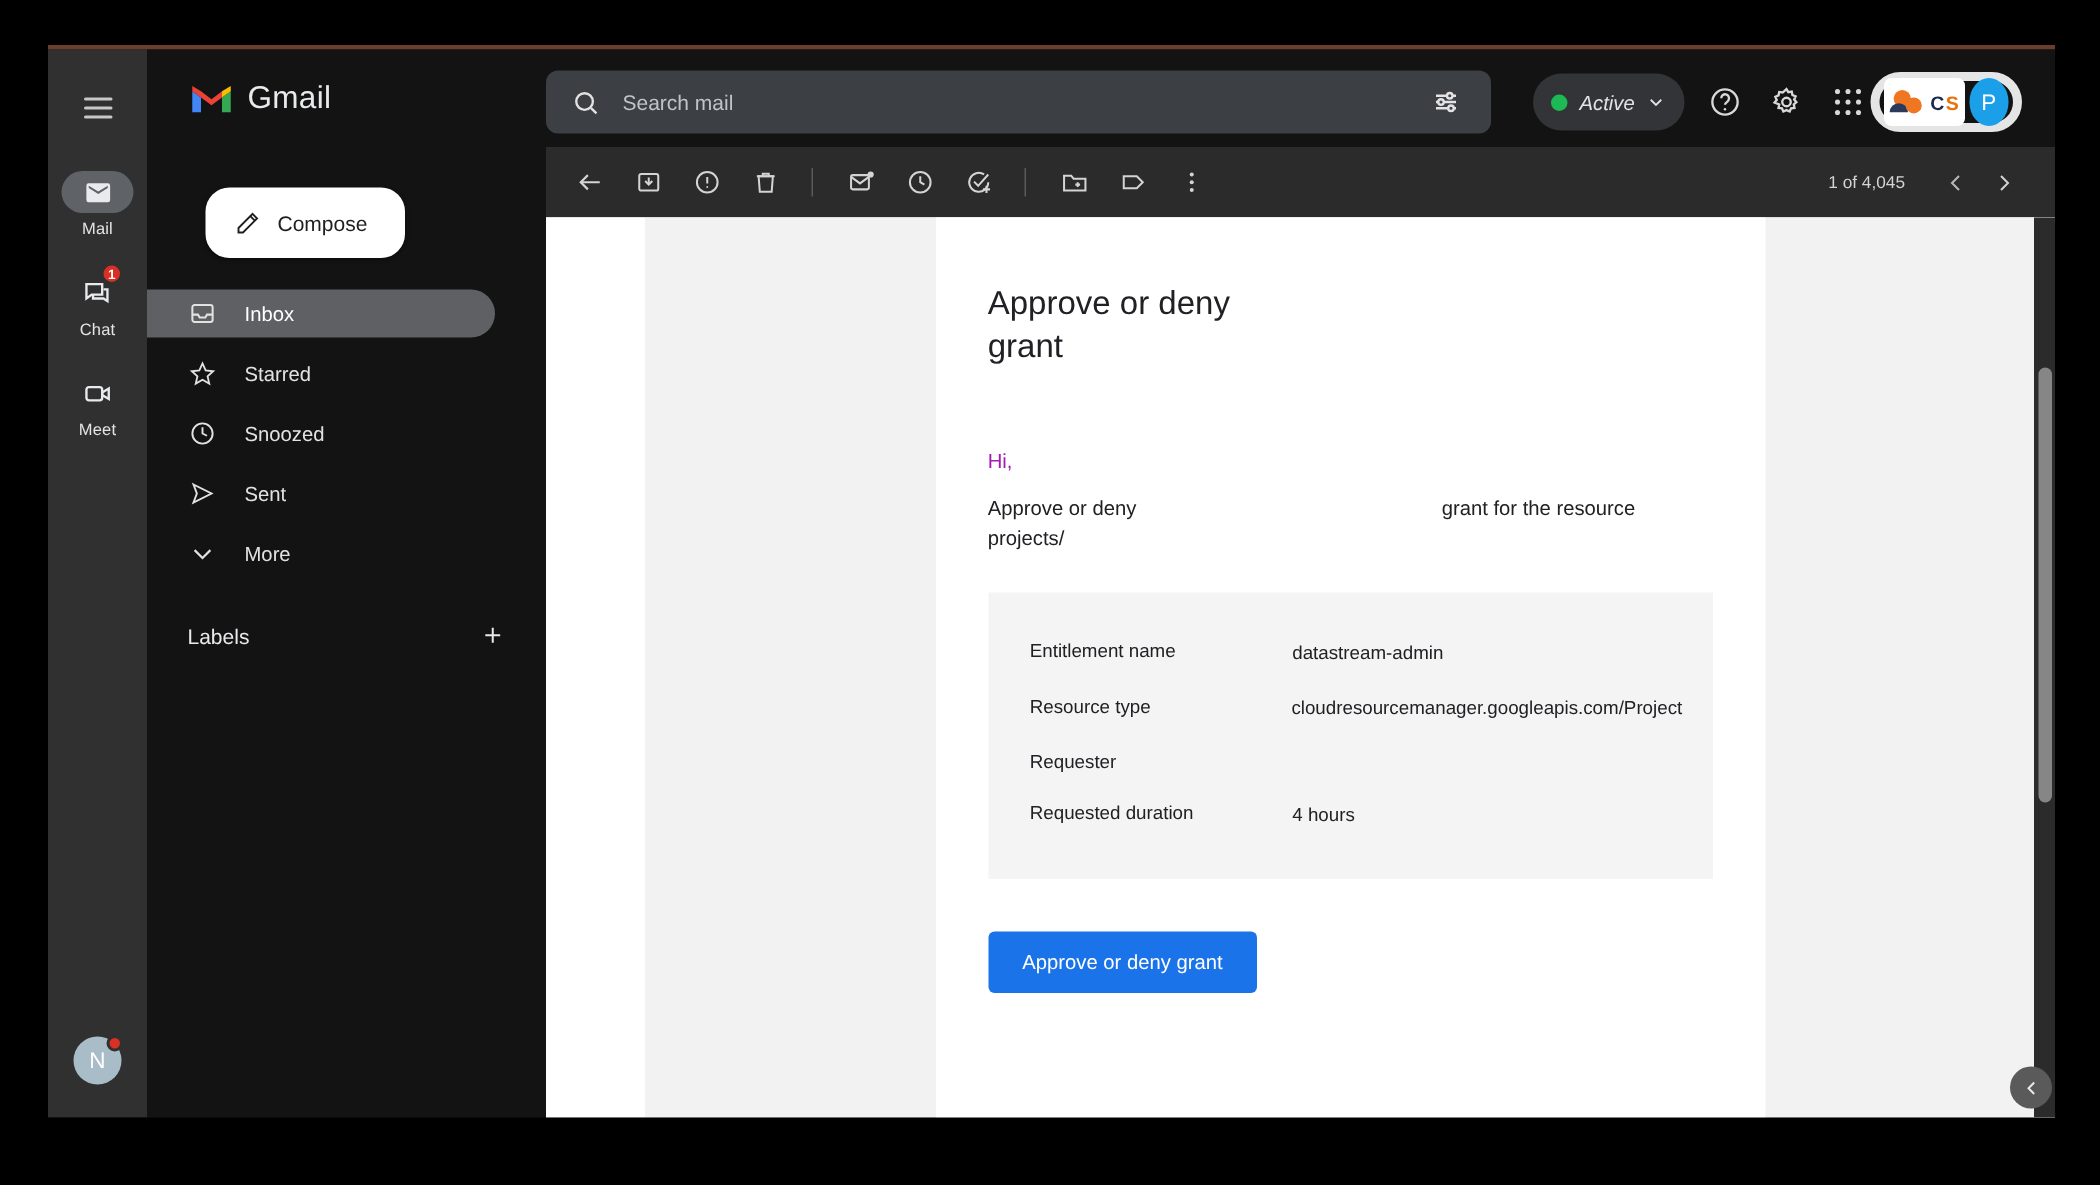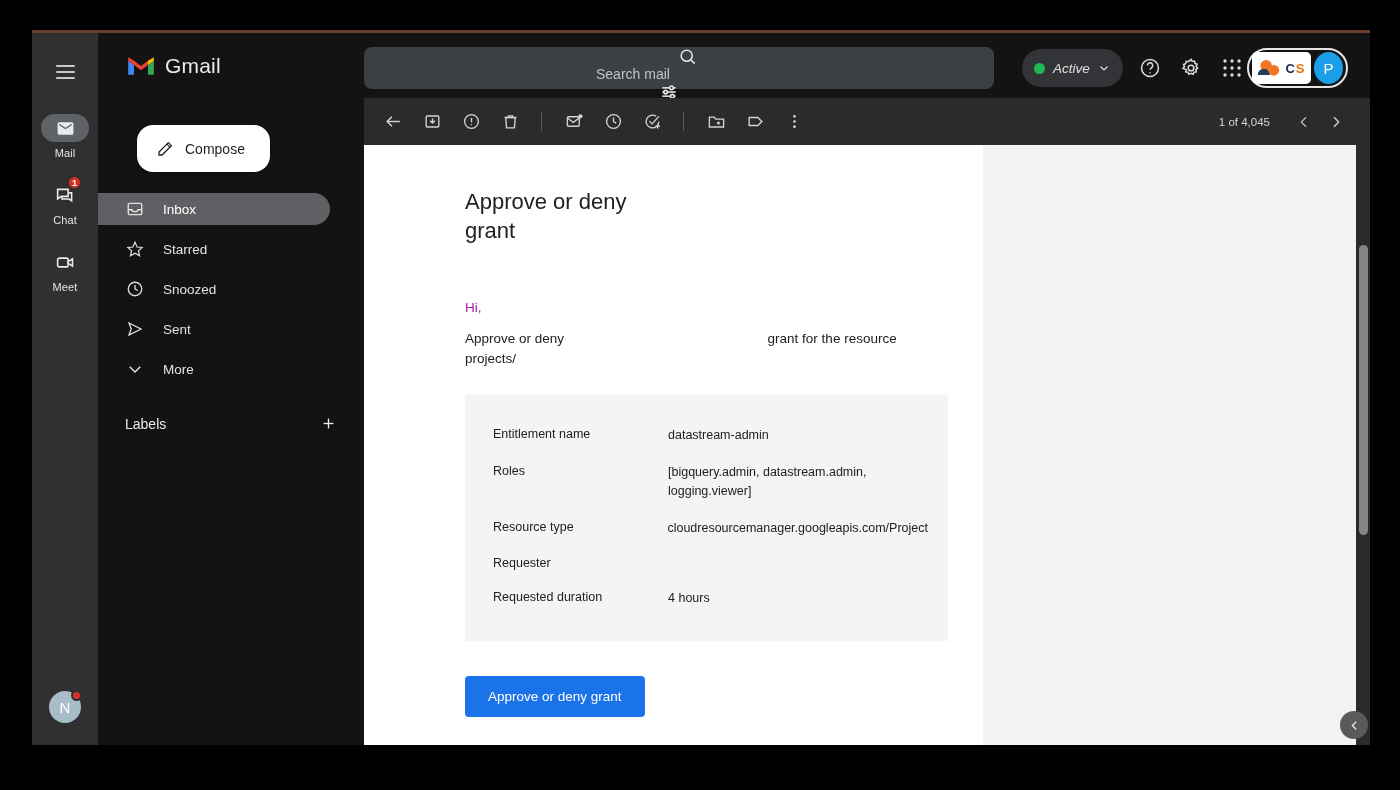--- a/index.html
+++ b/index.html
@@ -101,21 +101,21 @@
   }
   #gmail-logo { width: 28px; height: 21px; }
   #gmail-wordmark {
     font-size: 21px; color: #e8eaed; letter-spacing: .2px;
   }
 
   #search-bar {
     position: absolute; left: 266px; top: 14px;
     width: 630px; height: 42px;
     background: #3c3f43; border-radius: 8px;
-    display: flex; align-items: center; cursor: text; flex-direction: column;
+    display: flex; align-items: center; cursor: text;
   }
   #search-icon { margin-left: 17px; display: flex; }
   #search-input {
     flex: 1; background: transparent; border: none; outline: none;
     color: #e3e3e3; font-size: 14px; margin-left: 15px;
     font-family: "Liberation Sans", sans-serif;
   }
   #search-input::placeholder { color: #c0c3c7; }
   #search-options-btn { margin-right: 20px; display: flex; cursor: pointer; }
 
@@ -133,21 +133,21 @@
     width: 26px; height: 26px;
     display: flex; align-items: center; justify-content: center; cursor: pointer;
   }
   #help-btn { left: 1039px; }
   #settings-btn { left: 1080px; }
   #apps-btn { left: 1121px; }
 
   #account-cluster {
     position: absolute; left: 1149px; top: 15px;
     width: 101px; height: 40px;
-    border: 2px solid #e5e5e5; border-radius: 21px;
+    border: 6px solid #e5e5e5; border-radius: 21px;
     display: flex; align-items: center; padding: 0 3px 0 3px; gap: 3px;
   }
   #cs-logo-card {
     width: 65px; height: 32px; background: #fff; border-radius: 5px;
     display: flex; align-items: center; justify-content: center; gap: 2px;
     cursor: pointer;
   }
   #cs-logo-text {
     font-size: 13px; font-weight: bold; color: #1b2a4a; letter-spacing: 1px;
   }
@@ -222,21 +222,21 @@
 
   #msg-scroll {
     position: relative;
     height: 600px; background: #ffffff;
     display: flex;
   }
   #msg-left-gutter { width: 66px; background: #ffffff; }
   #msg-body-area {
     flex: 1; background: #f2f2f2;
     position: relative;
-    display: flex; 
+    display: flex; justify-content: center;
   }
   #email-card {
     width: 553px; background: #ffffff;
     padding: 43px 50px 0 35px;
     min-height: 600px;
   }
   #email-title {
     font-size: 22px; color: #202124; line-height: 1.3;
     font-weight: normal; width: 180px;
   }
@@ -601,24 +601,20 @@
               <span>grant for the resource projects/</span>
               <span class="redact" id="redact-b"></span>
             </div>
 
             <div id="detail-table">
               <div class="dt-row">
                 <div class="dt-key">Entitlement name</div>
                 <div class="dt-val">datastream-admin</div>
               </div>
               <div class="dt-row">
-                <div class="dt-key">Roles</div>
-                <div class="dt-val">[bigquery.admin, datastream.admin, logging.viewer]</div>
-              </div>
-              <div class="dt-row">
                 <div class="dt-key">Resource type</div>
                 <div class="dt-val">cloudresourcemanager.googleapis.com/Project</div>
               </div>
               <div class="dt-row">
                 <div class="dt-key">Requester</div>
                 <div class="dt-val redacted-faint"></div>
               </div>
               <div class="dt-row">
                 <div class="dt-key">Requested duration</div>
                 <div class="dt-val">4 hours</div>

